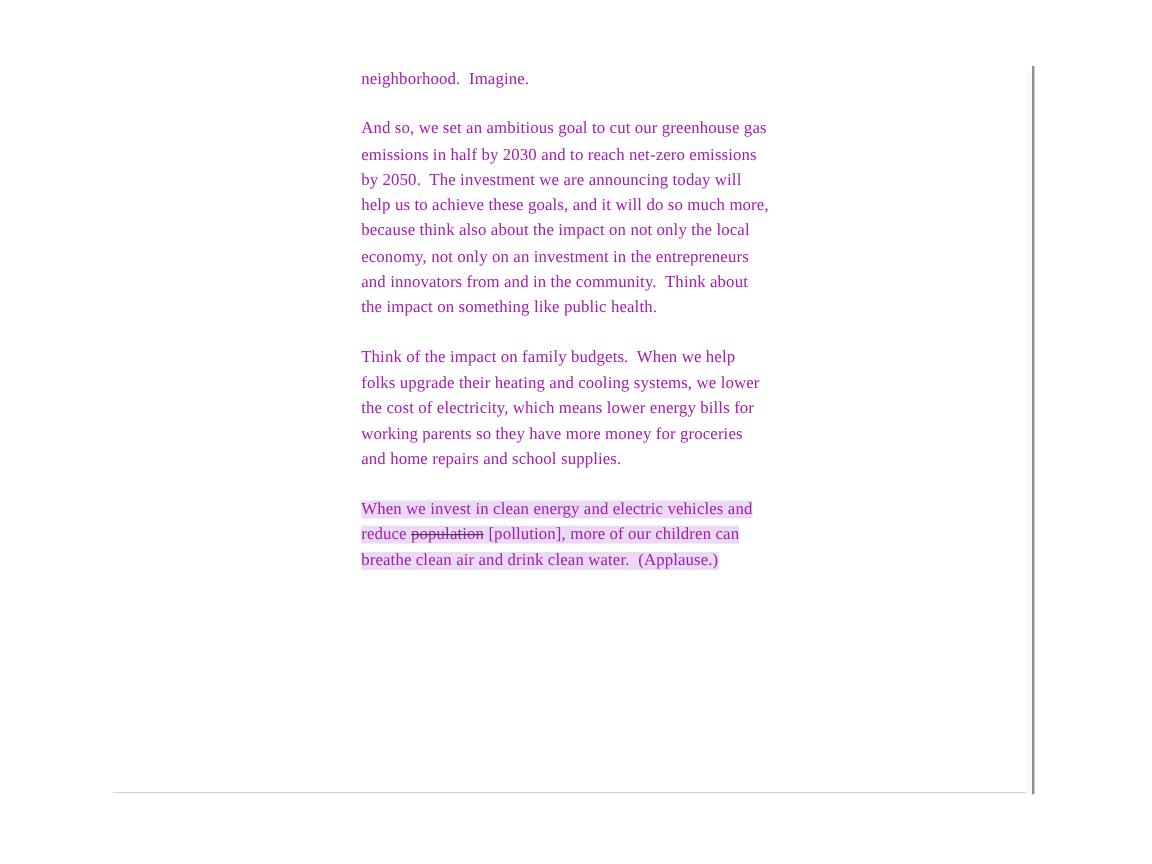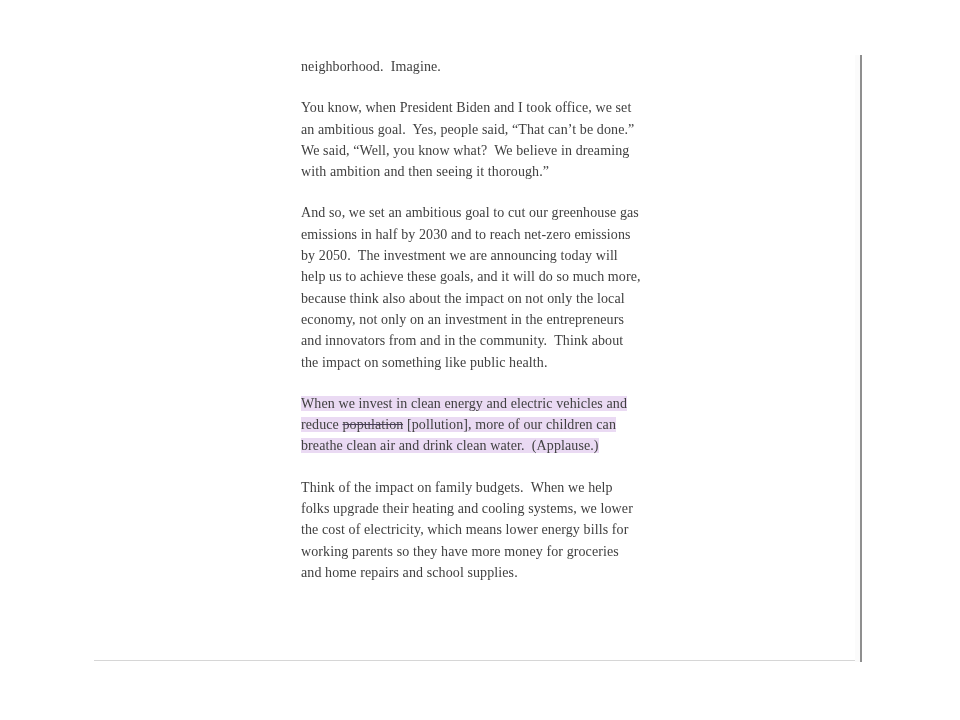--- a/index.html
+++ b/index.html
@@ -21,21 +21,21 @@
   .content {
     position: absolute;
     left: 207px; top: 56px;
     width: 560px;
   }
   .content p {
     white-space: pre;
     font-size: 14px;
     line-height: 21.3px;
     letter-spacing: 0.1px;
-    color: #404040;
+    color: #a21caf;
     margin: 0 0 20px 0;
   }
   .hl {
     background: #eadaf3;
   }
   .strike {
     text-decoration: line-through;
     text-decoration-color: #4a3e5a;
   }
   .scroll-edge {
@@ -45,36 +45,32 @@
     background: #fbfbfb;
     border-right: 2px solid #8f8f8f;
   }
 </style>
 </head>
 <body>
 
 <div class="page">
   <div class="content">
     <p>neighborhood.  Imagine.</p>
-    <p>You know, when President Biden and I took office, we set
-an ambitious goal.  Yes, people said, “That can’t be done.”
-We said, “Well, you know what?  We believe in dreaming
-with ambition and then seeing it thorough.”</p>
     <p>And so, we set an ambitious goal to cut our greenhouse gas
 emissions in half by 2030 and to reach net-zero emissions
 by 2050.  The investment we are announcing today will
 help us to achieve these goals, and it will do so much more,
 because think also about the impact on not only the local
 economy, not only on an investment in the entrepreneurs
 and innovators from and in the community.  Think about
 the impact on something like public health.</p>
-    <p><span class="hl">When we invest in clean energy and electric vehicles and
-reduce </span><span class="hl strike">population</span><span class="hl"> [pollution], more of our children can
-breathe clean air and drink clean water.  (Applause.)</span></p>
     <p>Think of the impact on family budgets.  When we help
 folks upgrade their heating and cooling systems, we lower
 the cost of electricity, which means lower energy bills for
 working parents so they have more money for groceries
 and home repairs and school supplies.</p>
+    <p><span class="hl">When we invest in clean energy and electric vehicles and
+reduce </span><span class="hl strike">population</span><span class="hl"> [pollution], more of our children can
+breathe clean air and drink clean water.  (Applause.)</span></p>
   </div>
 </div>
 
 <div class="scroll-edge"></div>
 
 </body></html>

